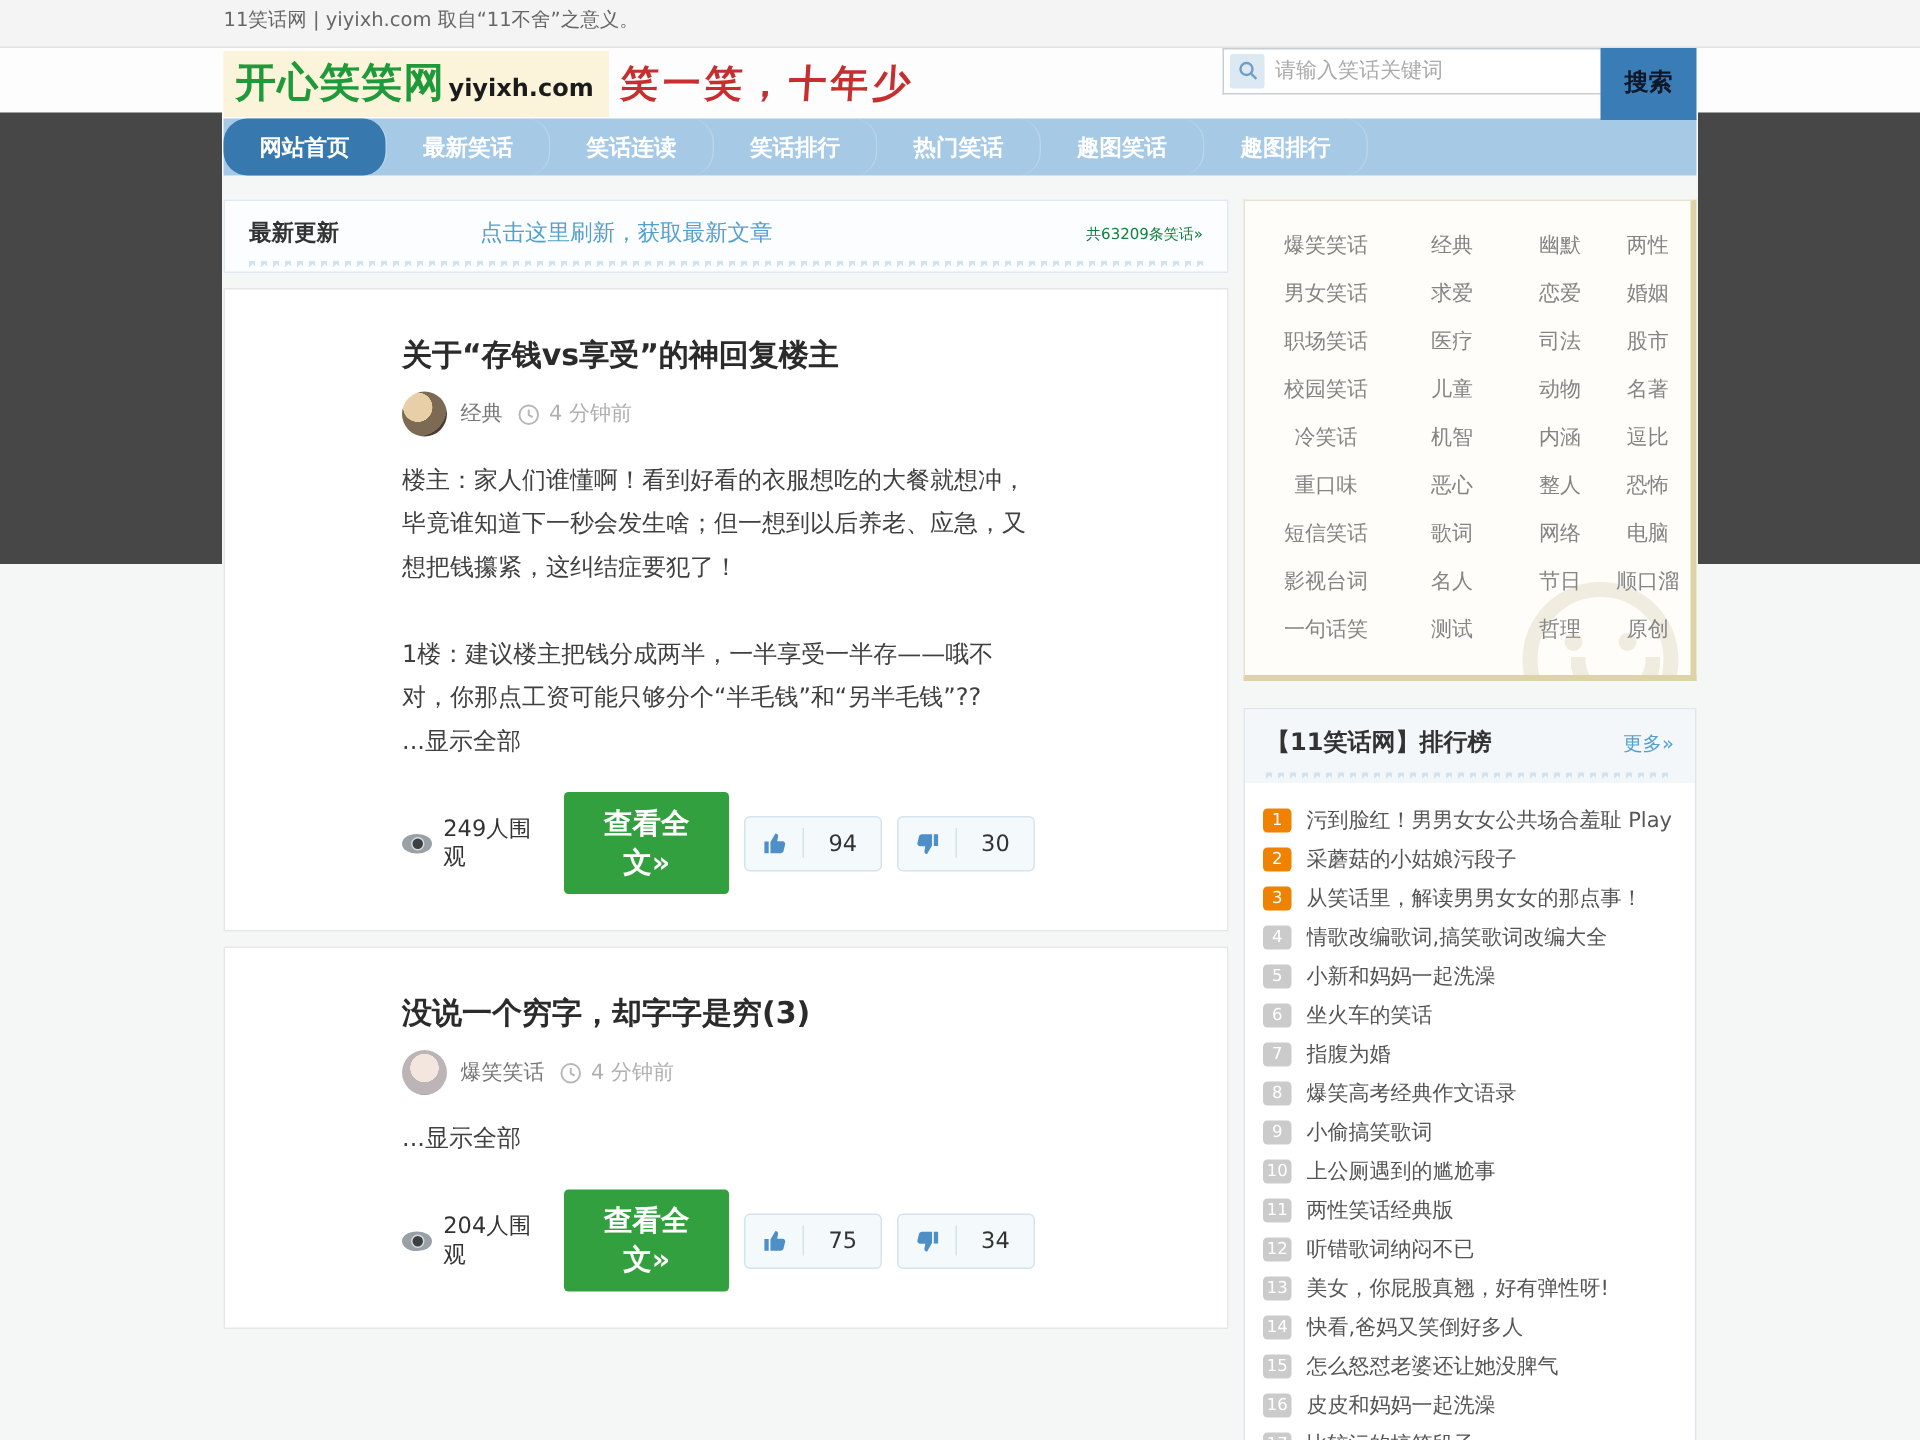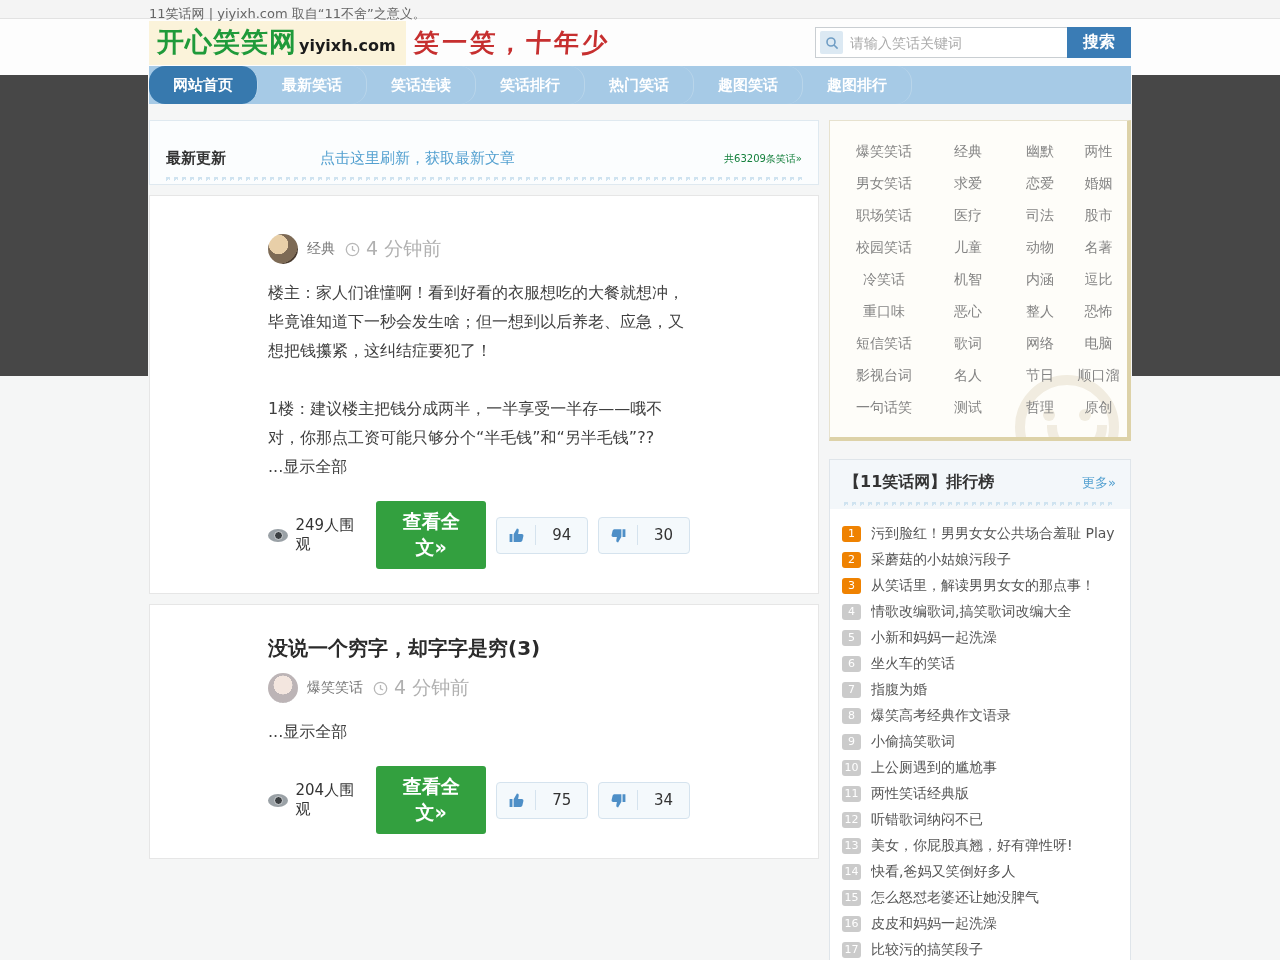--- a/index.html
+++ b/index.html
@@ -1,39 +1,39 @@
 <!DOCTYPE html>
 <html><head>
 <meta charset="utf-8">
 <style>
   * { margin:0; padding:0; box-sizing:border-box; }
   html,body { width:1280px; height:960px; overflow:hidden; background:#f5f6f6;
     font-family:"DejaVu Sans","Liberation Sans",sans-serif; }
 
   
-  .topstrip { height:19px; background:#f4f4f4; border-bottom:1px solid #e2e2e2; }
+  .topstrip { height:32px; background:#f4f4f4; border-bottom:1px solid #e2e2e2; }
   .topstrip .inner { width:982px; margin:0 auto; line-height:27px; font-size:13px; color:#666; }
 
   
   .header { background:#fdfdfd; }
   .header .inner { width:982px; margin:0 auto; height:47px; display:flex; align-items:center; }
   .logo-box { display:flex; align-items:baseline; background:#fbf3da; padding:3px 10px 5px 8px; cursor:pointer; }
   .site-name { font-size:27px; font-weight:bold; color:#1f9a3a; letter-spacing:1px; }
   .site-domain { font-size:16px; font-weight:bold; color:#1b1b1b; margin-left:2px; }
   .slogan { font-size:25px; font-weight:bold; color:#c62f2f; margin-left:8px; letter-spacing:3px;
     font-family:"DejaVu Serif","Liberation Serif",serif; transform:skewX(-4deg); }
   .search-wrap { margin-left:auto; display:flex; align-items:flex-start; }
   .search-field { width:252px; height:31px; background:#fff; border:1px solid #c9ced2; border-right:none;
     display:flex; align-items:center; padding-left:4px; }
   .search-icon-box { width:23px; height:23px; background:#dce9f3; border-radius:2px; display:flex;
     align-items:center; justify-content:center; }
   .search-input { border:none; outline:none; flex:1; height:27px; font-size:14px; color:#444; padding-left:7px;
     font-family:"DejaVu Sans","Liberation Sans",sans-serif; background:transparent; }
   .search-input::placeholder { color:#aaa; }
-  .search-btn { width:64px; height:31px; background:#3a7cb5; color:#ffffff; font-size:16px; font-weight:bold;
+  .search-btn { width:64px; height:48px; background:#3a7cb5; color:#0f172a; font-size:16px; font-weight:bold;
     border:none; cursor:pointer; font-family:"DejaVu Sans","Liberation Sans",sans-serif; }
 
   
   .navbar { background:#fdfdfd; }
   .navbar .inner { width:982px; margin:0 auto; background:#a6cae6; display:flex; height:38px; }
   .nav-item { padding:0 24px; line-height:38px; color:#fff; font-size:15px; font-weight:bold;
     border-right:1px solid #b9d5ea; cursor:pointer; white-space:nowrap;border-radius:16px; }
   .nav-item:first-child { background:#3779ae; }
 
   
@@ -44,36 +44,36 @@
   .main { width:982px; margin:16px auto 0; display:flex; gap:10px; align-items:flex-start; }
   .col-left { flex:1; min-width:0; }
   .col-right { width:302px; }
 
   .wavesep { height:7px; margin-top:9px;
     background:
       linear-gradient(135deg,#cfe3f0 25%,transparent 25%) 0 0/8px 8px repeat-x,
       linear-gradient(45deg,transparent 75%,#cfe3f0 75%) 4px 0/8px 8px repeat-x; }
 
   
-  .feed-bar { background:#fbfdfe; border:1px solid #dfe9f0; padding:28px 16px 0; }
+  .feed-bar { background:#fbfdfe; border:1px solid #dfe9f0; padding:12px 16px 0; }
   .feed-bar-row { display:flex; align-items:center; }
   .feed-bar-title { font-size:15px; font-weight:bold; color:#333; }
   .feed-refresh { font-size:15px; color:#53a0d0; margin-left:94px; cursor:pointer; }
   .feed-total { margin-left:auto; font-size:10px; color:#15803d; cursor:pointer; }
 
   
   .card { background:#fff; border:1px solid #e6e6e6; margin-top:10px; }
   .article { padding:28px 128px 24px 118px; }
   .article-title { font-size:20px; font-weight:bold; color:#2b2b2b; line-height:30px; cursor:pointer; }
   .article-meta { display:flex; align-items:center; margin:10px 0 14px; }
   .avatar { width:30px; height:30px; border-radius:50%; margin-right:9px; }
   .avatar.a1 { background:radial-gradient(circle at 35% 35%, #e8cfa8 0 35%, #7d6a55 36% 70%, #4a3c30 71%); }
   .avatar.a2 { background:radial-gradient(circle at 50% 40%, #f3e6df 0 40%, #bcb4b6 41% 75%, #8a8488 76%); }
   .meta-cat { font-size:14px; color:#777; margin-right:10px; cursor:pointer; }
-  .meta-time { font-size:19px; color:#b0b0b0; margin-left:6px; }
+  .meta-time { font-size:14px; color:#b0b0b0; margin-left:6px; }
   .article-para { font-size:16px; color:#404040; line-height:29px; min-height:29px; }
   .show-all { cursor:pointer; }
   .article-actions { display:flex; align-items:center; margin-top:20px; }
   .views { display:flex; align-items:center; font-size:15px; color:#333; }
   .eye { width:21px; height:13px; border-radius:50%; background:#9aa1a6; position:relative; margin-right:8px; }
   .eye::after { content:""; position:absolute; left:6px; top:2px; width:7px; height:7px;
     border-radius:50%; background:#3c4043; border:1px solid #d7dadd; }
   .btn-read { margin-left:12px; background:#33a03f; color:#fff; font-size:19px; font-weight:bold;
     border:none; border-radius:3px; padding:8px 14px; cursor:pointer;
     font-family:"DejaVu Sans","Liberation Sans",sans-serif; }
@@ -167,20 +167,21 @@
       <div class="feed-bar-row">
         <span class="feed-bar-title">最新更新</span>
         <span class="feed-refresh">点击这里刷新，获取最新文章</span>
         <span class="feed-total">共63209条笑话»</span>
       </div>
       <div class="wavesep"></div>
     </div>
 
     <div class="card">
       <div class="article">
+        <div class="article-title">关于“存钱vs享受”的神回复楼主</div>
         <div class="article-meta">
           <span class="avatar a1"></span>
           <span class="meta-cat">经典</span>
           <svg width="15" height="15" viewBox="0 0 15 15">
             <circle cx="7.5" cy="7.5" r="6.2" fill="none" stroke="#b8b8b8" stroke-width="1.3"></circle>
             <path d="M7.5 4v3.8l2.6 1.2" fill="none" stroke="#b8b8b8" stroke-width="1.3"></path>
           </svg>
           <span class="meta-time">4 分钟前</span>
         </div>
         <div>

